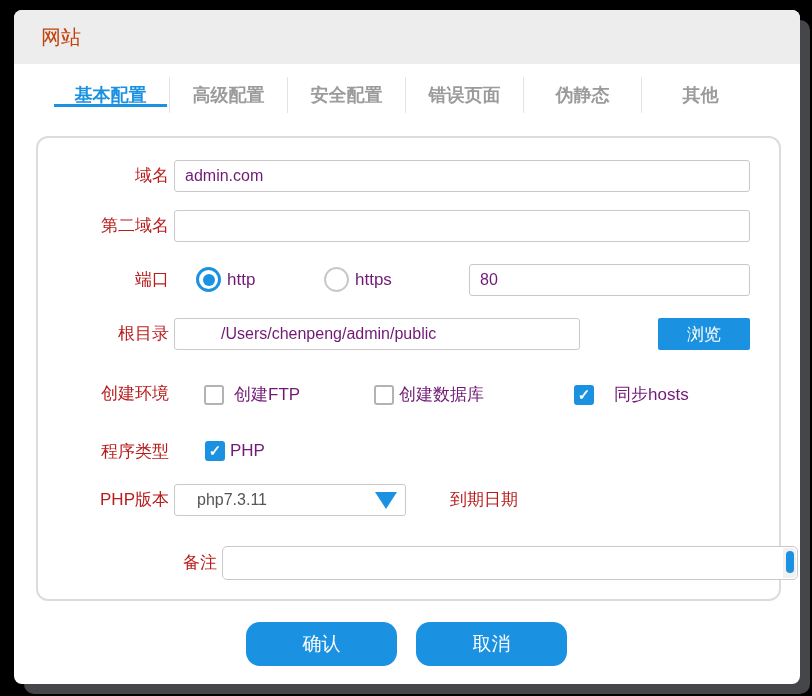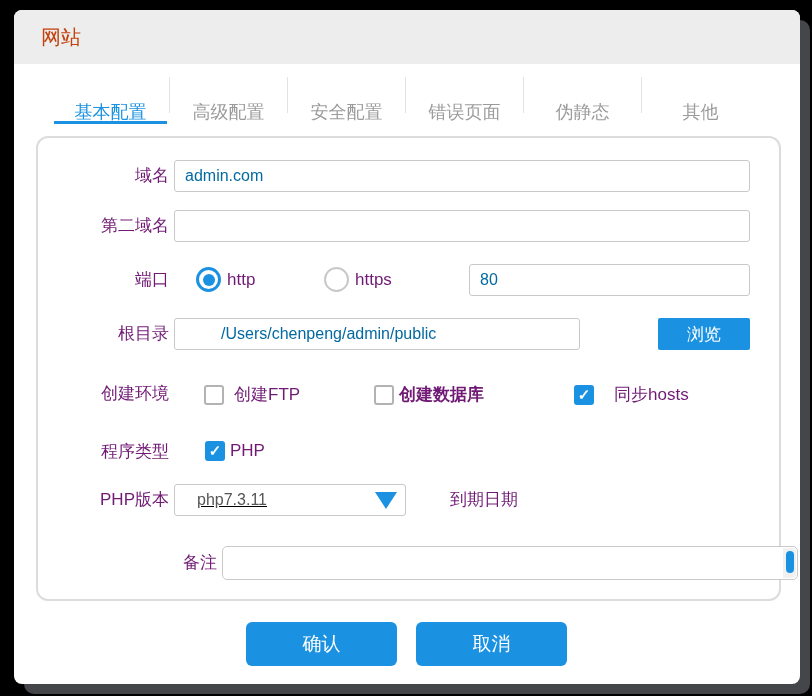--- a/index.html
+++ b/index.html
@@ -6,35 +6,35 @@
   #screen{position:relative;width:812px;height:696px;background:#000;overflow:hidden;
           font-family:"Liberation Sans",sans-serif;}
   .backdrop{position:absolute;left:24px;top:20px;width:786px;height:674px;
             background:#44464a;border-radius:10px;}
   .window{position:absolute;left:14px;top:10px;width:786px;height:674px;
           background:#fff;border-radius:8px;overflow:hidden;}
   .titlebar{position:absolute;left:0;top:0;right:0;height:54px;background:#ededed;
             display:flex;align-items:center;padding-left:27px;box-sizing:border-box;}
   .titlebar span{font-size:20px;color:#c2410c;}
   
-  .tabbar{position:absolute;left:38px;top:56px;height:58px;display:flex;align-items:flex-end;}
+  .tabbar{position:absolute;left:38px;top:56px;height:58px;display:flex;align-items:center;font-weight:bold;}
   .tab{position:relative;width:117px;display:flex;align-items:center;justify-content:center;
        font-size:18px;color:#9b9b9b;cursor:pointer;}
   .tab.active{color:#1b92e1;}
   .tab.active::after{content:"";position:absolute;left:2px;right:2px;bottom:0;height:3px;
        background:#1b92e1;}
   .tab-div{width:1px;background:#e3e3e3;align-self:center;height:36px;}
   
   .panel{position:absolute;left:22px;top:126px;width:745px;height:465px;box-sizing:border-box;
          border:2px solid #dcdcdc;border-radius:12px;}
   .row{position:absolute;left:0;right:0;height:32px;}
   .flabel{position:absolute;left:0;top:0;width:131px;height:32px;line-height:32px;
-          text-align:right;color:#701a75;font-size:17px;white-space:nowrap;}
+          text-align:right;color:#b91c1c;font-size:17px;white-space:nowrap;}
   .tinput{position:absolute;box-sizing:border-box;height:32px;border:1px solid #c9c9c9;
-          border-radius:3px;font-size:16px;color:#0369a1;padding:0 10px;background:#fff;outline:none;
+          border-radius:3px;font-size:16px;color:#701a75;padding:0 10px;background:#fff;outline:none;
           font-family:"Liberation Sans",sans-serif;}
   
   .radio-group{position:absolute;top:3px;display:flex;align-items:center;}
   .radio{box-sizing:border-box;width:25px;height:25px;border-radius:50%;background:#fff;
          position:relative;flex:none;cursor:pointer;}
   .radio.off{border:2px solid #c8c8c8;}
   .radio.on{border:3px solid #1b92e1;}
   .radio.on::after{content:"";position:absolute;left:50%;top:50%;width:12px;height:12px;
          margin:-6px 0 0 -6px;border-radius:50%;background:#1b92e1;}
   .ctrl-label{font-size:17px;color:#701a75;margin-left:6px;}
@@ -59,21 +59,21 @@
   .remark-box{position:absolute;box-sizing:border-box;height:34px;border:1px solid #c9c9c9;
               border-radius:5px;background:#fff;overflow:hidden;}
   .remark-input{position:absolute;left:0;top:0;right:16px;bottom:0;border:none;outline:none;
               padding:0 10px;font-size:16px;color:#555;background:transparent;
               font-family:"Liberation Sans",sans-serif;}
   .scroll-track{position:absolute;right:1px;top:1px;bottom:1px;width:13px;background:#f1f1f1;
               border-radius:0 4px 4px 0;}
   .scroll-thumb{position:absolute;right:3px;top:4px;width:8px;height:22px;border-radius:4px;
               background:#1b92e1;cursor:pointer;}
   
-  .footer-btn{position:absolute;top:612px;width:151px;height:44px;font-size:19px;border-radius:6px;}
+  .footer-btn{position:absolute;top:612px;width:151px;height:44px;font-size:19px;border-radius:14px;}
 </style>
 </head>
 <body>
 
 <div id="screen">
   <div class="backdrop"></div>
 
   <div class="window">
 
     <div class="titlebar">
@@ -138,39 +138,39 @@
       </div>
 
       <div class="row" style="top:240px;">
         <span class="flabel">创建环境</span>
         <div class="cb-group" style="left:166px;">
           <span class="checkbox"></span>
           <span class="ctrl-label" style="margin-left:10px;">创建FTP</span>
         </div>
         <div class="cb-group" style="left:336px;">
           <span class="checkbox"></span>
-          <span class="ctrl-label" style="margin-left:5px;font-weight:bold;">创建数据库</span>
+          <span class="ctrl-label" style="margin-left:5px;">创建数据库</span>
         </div>
         <div class="cb-group" style="left:536px;">
           <span class="checkbox checked"></span>
           <span class="ctrl-label" style="margin-left:20px;">同步hosts</span>
         </div>
       </div>
 
       <div class="row" style="top:298px;">
         <span class="flabel">程序类型</span>
         <div class="cb-group" style="left:167px;">
           <span class="checkbox checked"></span>
           <span class="ctrl-label" style="margin-left:5px;">PHP</span>
         </div>
       </div>
 
       <div class="row" style="top:346px;">
         <span class="flabel">PHP版本</span>
-        <div class="select" style="left:136px;width:232px;text-decoration:underline;">
+        <div class="select" style="left:136px;width:232px;">
           <span class="sel-text">php7.3.11</span>
           <span class="caret"></span>
         </div>
         <span class="flabel" style="left:349px;width:131px;">到期日期</span>
       </div>
 
       <div class="row" style="top:408px;height:34px;margin-left:48px;">
         <span class="flabel" style="line-height:34px;">备注</span>
         <div class="remark-box" style="left:136px;width:576px;">
           <input class="remark-input" value="" style="">

